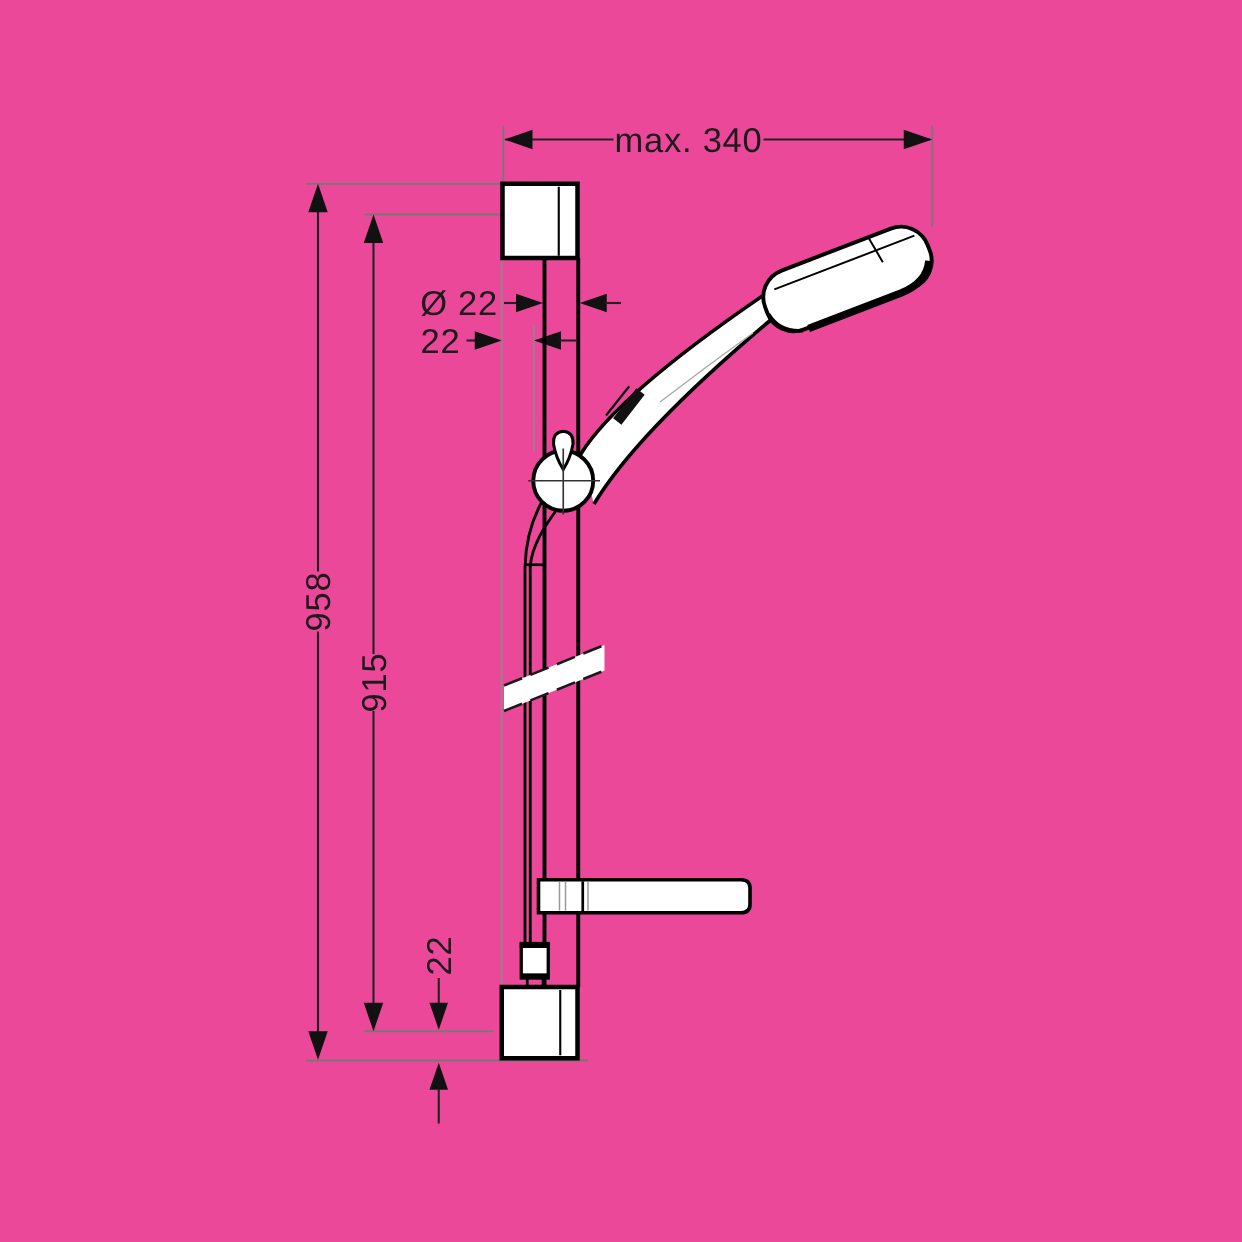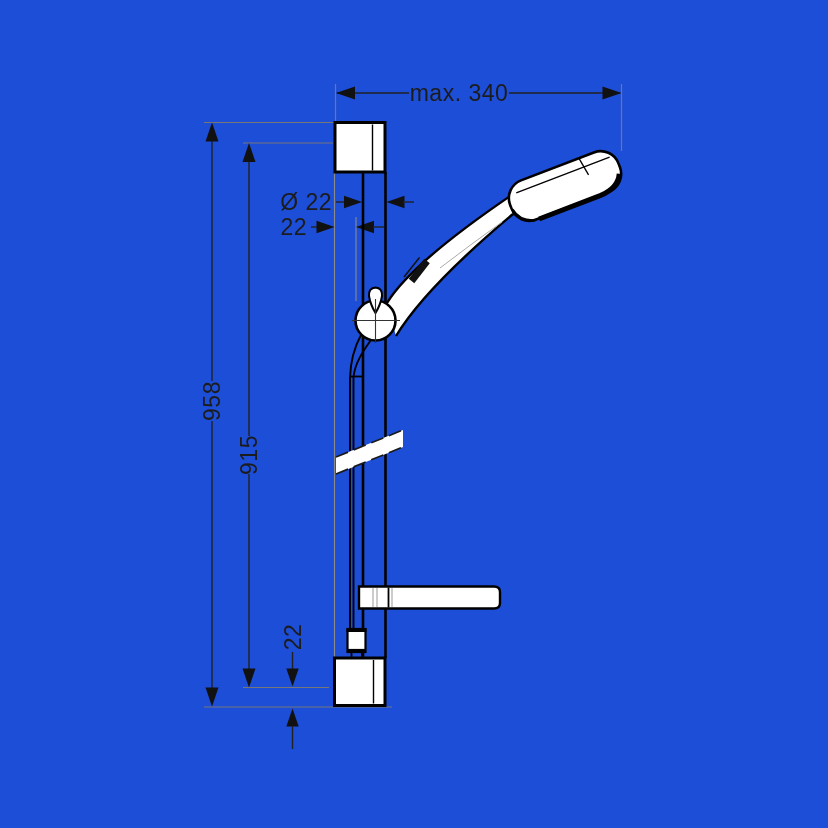--- a/index.html
+++ b/index.html
@@ -8,21 +8,21 @@
     background: #ffffff;
     width: 828px;
     height: 828px;
     overflow: hidden;
     font-family: "Liberation Sans", sans-serif;
   }
   .stage {
     position: relative;
     width: 828px;
     height: 828px;
-    background: #1d4ed8;
+    background: #ec4899;
   }
   svg { display: block; }
   .dim-label {
     font-family: "Liberation Sans", sans-serif;
     font-size: 23px;
     fill: #1c1c1c;
     letter-spacing: 0.5px;
   }
 </style>
 </head>

